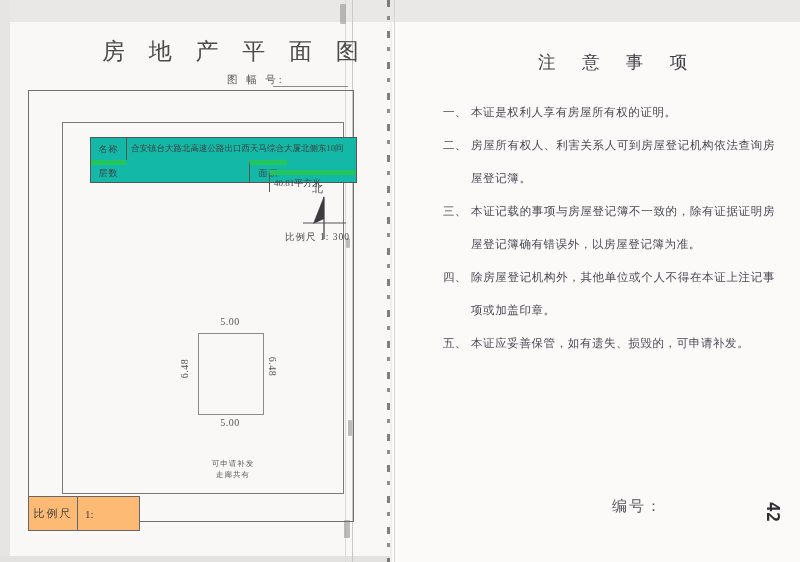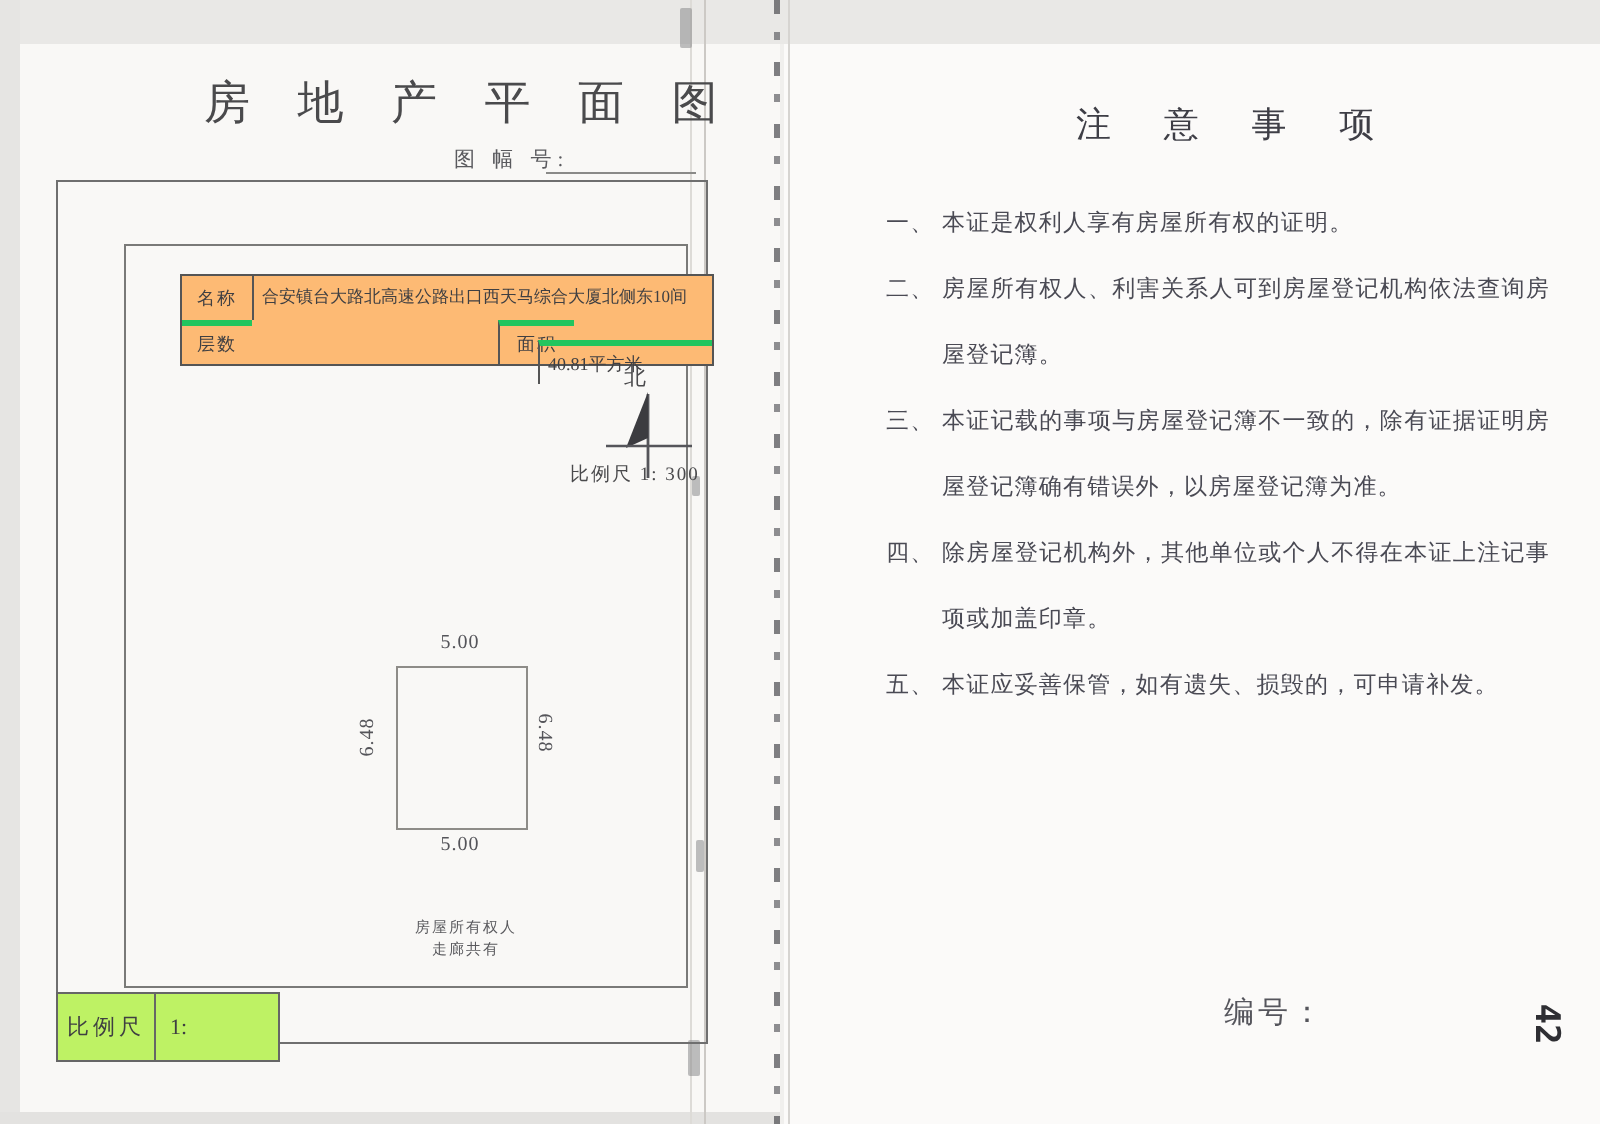--- a/index.html
+++ b/index.html
@@ -25,43 +25,43 @@
   .page-edge-line2{left:352px;top:0;width:1px;height:562px;background:#ccc9c5;}
   .smudge{background:#8a8a8c;opacity:.55;border-radius:1px;}
 
   
   .plan-title{left:102px;top:36px;width:220px;font-size:23px;letter-spacing:9px;color:#4a4a4c;white-space:nowrap;}
   .sheet-label{left:227px;top:73px;font-size:10.5px;letter-spacing:3px;color:#5a5a5e;}
   .sheet-underline{left:273px;top:70px;width:75px;height:16px;border-bottom:1px solid #8a8a88;}
   .outer-frame{left:28px;top:90px;width:324px;height:430px;border:1px solid #6f6f6f;}
   .inner-frame{left:62px;top:122px;width:280px;height:370px;border:1px solid #7a7a78;}
 
-  .info-table{left:90px;top:137px;width:265px;height:44px;border:1px solid #555;background:#fdba74;}
-  .cell{position:absolute;box-sizing:border-box;border-left:1px solid #555;border-top:3px solid #22c55e;
+  .info-table{left:90px;top:137px;width:265px;height:44px;border:1px solid #555;background:#14b8a6;}
+  .cell{position:absolute;box-sizing:border-box;border-left:1px solid #555;border-top:5px solid #22c55e;
         display:flex;align-items:center;color:#3f3f42;overflow:hidden;white-space:nowrap;}
   .cell.first{border-left:none;}
   .cell.toprow{border-top:none;}
   .lab{justify-content:center;font-size:9px;letter-spacing:1px;}
   .val{padding-left:4px;font-size:9px;}
   .val.name{font-size:8.5px;letter-spacing:0;}
 
   .north-label{left:312px;top:181px;font-size:11px;color:#4a4a4c;}
   .north-arrow{left:298px;top:193px;}
   .scale-note{left:285px;top:231px;font-size:9.5px;letter-spacing:1px;color:#4a4a4c;white-space:nowrap;}
 
   .unit-rect{left:198px;top:333px;width:64px;height:80px;border:1px solid #8e8c88;}
   .dim{font-size:10px;color:#55555a;letter-spacing:.5px;}
   .dim-top{left:198px;top:316px;width:64px;text-align:center;}
   .dim-bottom{left:198px;top:417px;width:64px;text-align:center;}
   .dim-left{left:164px;top:363px;width:40px;text-align:center;transform:rotate(-90deg);}
   .dim-right{left:252px;top:361px;width:40px;text-align:center;transform:rotate(90deg);}
 
   .shared-note{left:183px;top:458px;width:100px;text-align:center;font-size:7.5px;color:#5a5a5e;line-height:11px;letter-spacing:1px;}
 
-  .scale-box{left:28px;top:496px;width:112px;height:35px;background:#bef264;border:1px solid #666;box-sizing:border-box;display:flex;}
+  .scale-box{left:28px;top:496px;width:112px;height:35px;background:#fdba74;border:1px solid #666;box-sizing:border-box;display:flex;}
   .scale-box-label{width:48px;border-right:1px solid #666;display:flex;align-items:center;justify-content:center;
     font-size:11px;letter-spacing:2px;color:#3f3f42;}
   .scale-box-value{flex:1;display:flex;align-items:center;padding-left:7px;font-size:11px;color:#3f3f42;}
 
   
   .notes-heading{left:538px;top:50px;width:130px;font-size:17.5px;font-weight:normal;letter-spacing:11px;color:#3e3e46;white-space:nowrap;}
   .notes-list{left:443px;top:96px;width:332px;color:#4a4a54;font-size:11.5px;line-height:33px;letter-spacing:.6px;}
   .note-item{display:flex;}
   .note-num{width:28px;flex:none;}
   .note-text{flex:1;text-align:justify;}
@@ -113,21 +113,21 @@
 </div>
 <div class="abs scale-note">比例尺 1: 300</div>
 
 <div class="abs unit-rect"></div>
 <div class="abs dim dim-top">5.00</div>
 <div class="abs dim dim-bottom">5.00</div>
 <div class="abs dim dim-left">6.48</div>
 <div class="abs dim dim-right">6.48</div>
 
 <div class="abs shared-note">
-  <div>房屋所有权人</div>
+  <div>可申请补发</div>
   <div>走廊共有</div>
 </div>
 
 <div class="abs scale-box">
   <div class="scale-box-label">比例尺</div>
   <div class="scale-box-value">1:</div>
 </div>
 
 <div class="abs notes-heading">注 意 事 项</div>
 

